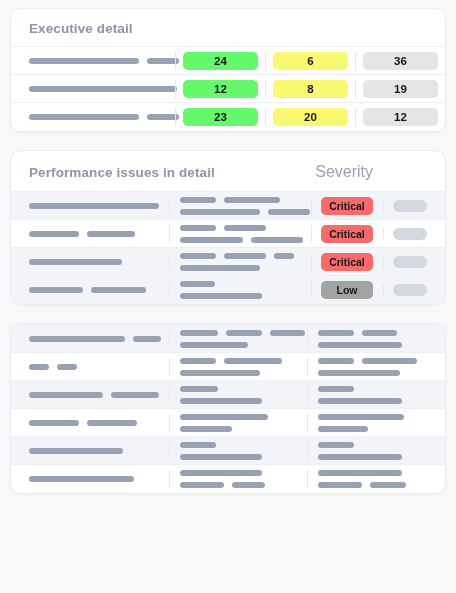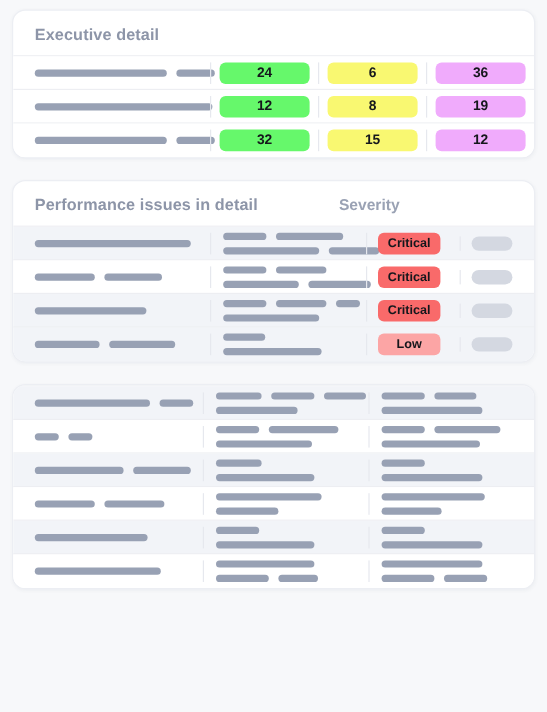--- a/index.html
+++ b/index.html
@@ -42,23 +42,23 @@
   }
 
   .card-head-row {
     display: flex;
     align-items: baseline;
     padding: 12px 0 10px 18px;
   }
   .card-head-row .card-title { padding: 0; flex: 0 0 auto; }
   .severity-label {
     margin-left: auto;
-    margin-right: 112px;
-    font-size: 13px;
-    font-weight: bold;
+    margin-right: 72px;
+    font-size: 16px;
+    font-weight: normal;
     color: #9aa2b4;
   }
 
   .rows { border-top: 1px solid #edeef2; }
 
   
   .row {
     display: flex;
     align-items: center;
     border-bottom: 1px solid #edeef2;
@@ -99,44 +99,44 @@
     display: flex;
     align-items: center;
     justify-content: center;
     font-size: 11.5px;
     font-weight: bold;
     color: #15171c;
     width: 100%;
   }
   .metric-pill.green  { background: #66f86b; }
   .metric-pill.yellow { background: #f9f871; }
-  .metric-pill.red    { background: #f0abfc; }
-
-  
-  .perf .row { height: 28px; gap: 6px; }
+  .metric-pill.red    { background: #e5e5e5; }
+
+  
+  .perf .row { height: 28px; }
   .perf .c-name  { flex: 0 0 158px; padding-left: 18px; }
   .perf .c-desc  { flex: 1 1 0; }
   .perf .c-sev   { flex: 0 0 72px; align-items: flex-start; padding: 0 9px; }
   .perf .c-extra { flex: 0 0 62px; align-items: flex-start; padding: 0 9px; }
 
   .sev-pill {
     height: 18px;
     border-radius: 5px;
     display: flex;
     align-items: center;
     justify-content: center;
     font-size: 10.5px;
     font-weight: bold;
     color: #15171c;
     padding: 0 6px;
     min-width: 52px;
   }
   .sev-pill.critical { background: #f96a6a; }
   .sev-pill.medium   { background: #f9f871; }
-  .sev-pill.low      { background: #fca5a5; }
+  .sev-pill.low      { background: #a3a3a3; }
 
   .ghost-pill {
     height: 12px;
     width: 34px;
     border-radius: 6px;
     background: #d4d8e1;
   }
 
   
   .recs .row { height: 28px; }
@@ -186,24 +186,24 @@
           </div>
         </div>
         <div class="row">
           <div class="cell c-label">
             <div class="line-group">
               <span class="bar" style="width: 110px;"></span>
               <span class="bar" style="width: 32px;"></span>
             </div>
           </div>
           <div class="cell c-metric">
-            <div class="metric-pill green">32</div>
-          </div>
-          <div class="cell c-metric">
-            <div class="metric-pill yellow">15</div>
+            <div class="metric-pill green">23</div>
+          </div>
+          <div class="cell c-metric">
+            <div class="metric-pill yellow">20</div>
           </div>
           <div class="cell c-metric">
             <div class="metric-pill red">12</div>
           </div>
         </div>
       </div>
   </section>
 
   <section class="card perf">
     <div class="card-head-row">

